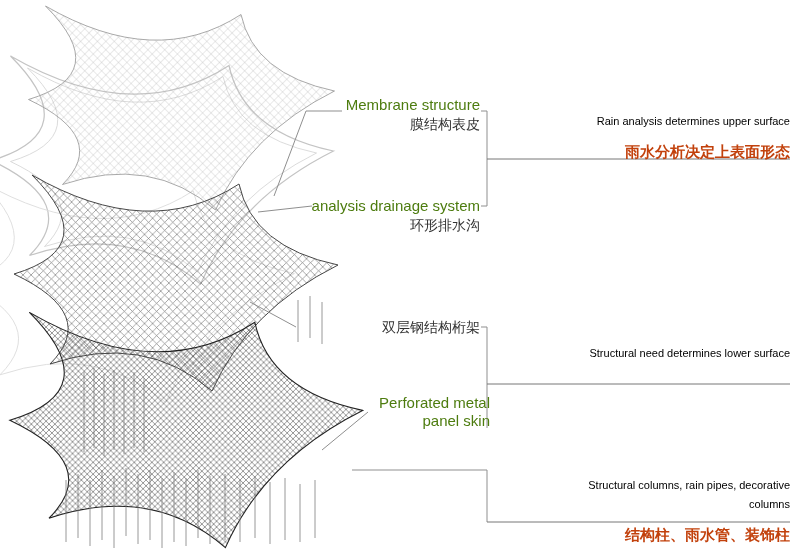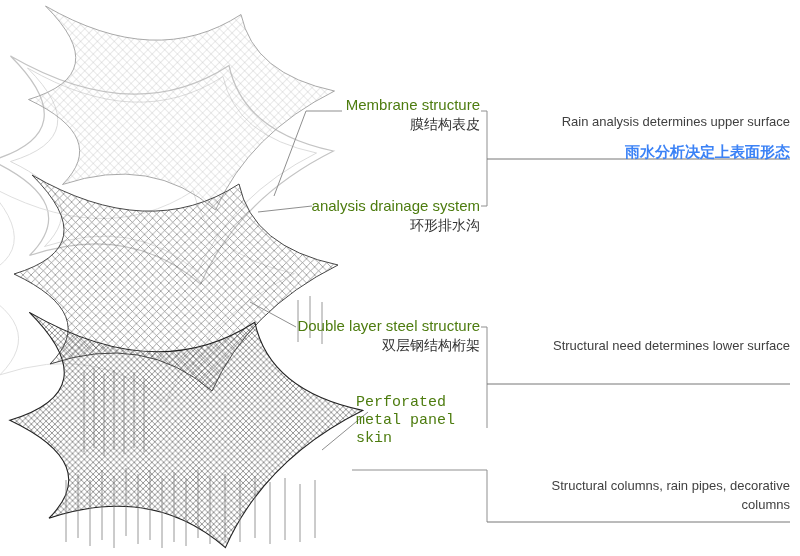--- a/index.html
+++ b/index.html
@@ -4,24 +4,24 @@
 <style>
   html,body{margin:0;padding:0;background:#fff;}
   .stage{
     position:relative;width:800px;height:556px;background:#ffffff;
     font-family:"Liberation Sans",sans-serif;overflow:hidden;
   }
   .art{position:absolute;left:0;top:0;width:800px;height:556px;}
   .mid-label{position:absolute;right:320px;text-align:right;z-index:2;}
   .mid-label .en{font-size:15px;line-height:18px;color:#4d7c0f;display:block;}
   .mid-label .zh{font-size:14px;line-height:14px;color:#333;display:block;margin-top:3px;}
-  .mid-label.panel{right:auto;left:356px;width:134px;text-align:left;font-family:Liberation Mono, monospace;}
+  .mid-label.panel{right:auto;left:356px;width:134px;text-align:right;}
   .annotation{position:absolute;right:10px;width:240px;text-align:right;z-index:2;}
-  .annotation .en{font-size:13px;line-height:19px;color:#404040;display:block;}
-  .annotation .zh{font-size:15px;line-height:18px;font-weight:700;color:#3b82f6;display:block;margin-top:12px;}
+  .annotation .en{font-size:11px;line-height:19px;color:#000000;display:block;}
+  .annotation .zh{font-size:15px;line-height:18px;font-weight:700;color:#c2410c;display:block;margin-top:12px;}
 </style>
 </head>
 <body>
 
 <div class="stage">
 
   <svg class="art" viewBox="0 0 800 556">
     <defs>
       <path id="star" d="M-170 -120 Q-40 -45 60 -110 Q75 -40 170 -20 Q70 30 30 120 Q-45 55 -150 90 Q-95 35 -190 -10 Q-90 -40 -170 -120 Z"></path>
       <pattern id="p-grid" width="7" height="7" patternUnits="userSpaceOnUse" patternTransform="rotate(45)">
@@ -67,34 +67,34 @@
     <span class="en">Membrane structure</span>
     <span class="zh">膜结构表皮</span>
   </div>
 
   <div class="mid-label" style="top:197px">
     <span class="en">analysis drainage system</span>
     <span class="zh">环形排水沟</span>
   </div>
 
   <div class="mid-label" style="top:317px">
-    <span class="en">Double layer steel structure</span>
     <span class="zh">双层钢结构桁架</span>
   </div>
 
   <div class="mid-label panel" style="top:394px">
     <span class="en">Perforated metal panel skin</span>
   </div>
 
   <div class="annotation" style="top:112px">
     <span class="en">Rain analysis determines upper surface</span>
     <span class="zh">雨水分析决定上表面形态</span>
   </div>
 
-  <div class="annotation" style="top:336px">
+  <div class="annotation" style="top:344px">
     <span class="en">Structural need determines lower surface</span>
   </div>
 
   <div class="annotation" style="top:476px">
     <span class="en">Structural columns, rain pipes, decorative columns</span>
+    <span class="zh">结构柱、雨水管、装饰柱</span>
   </div>
 
 </div>
 
 </body></html>

